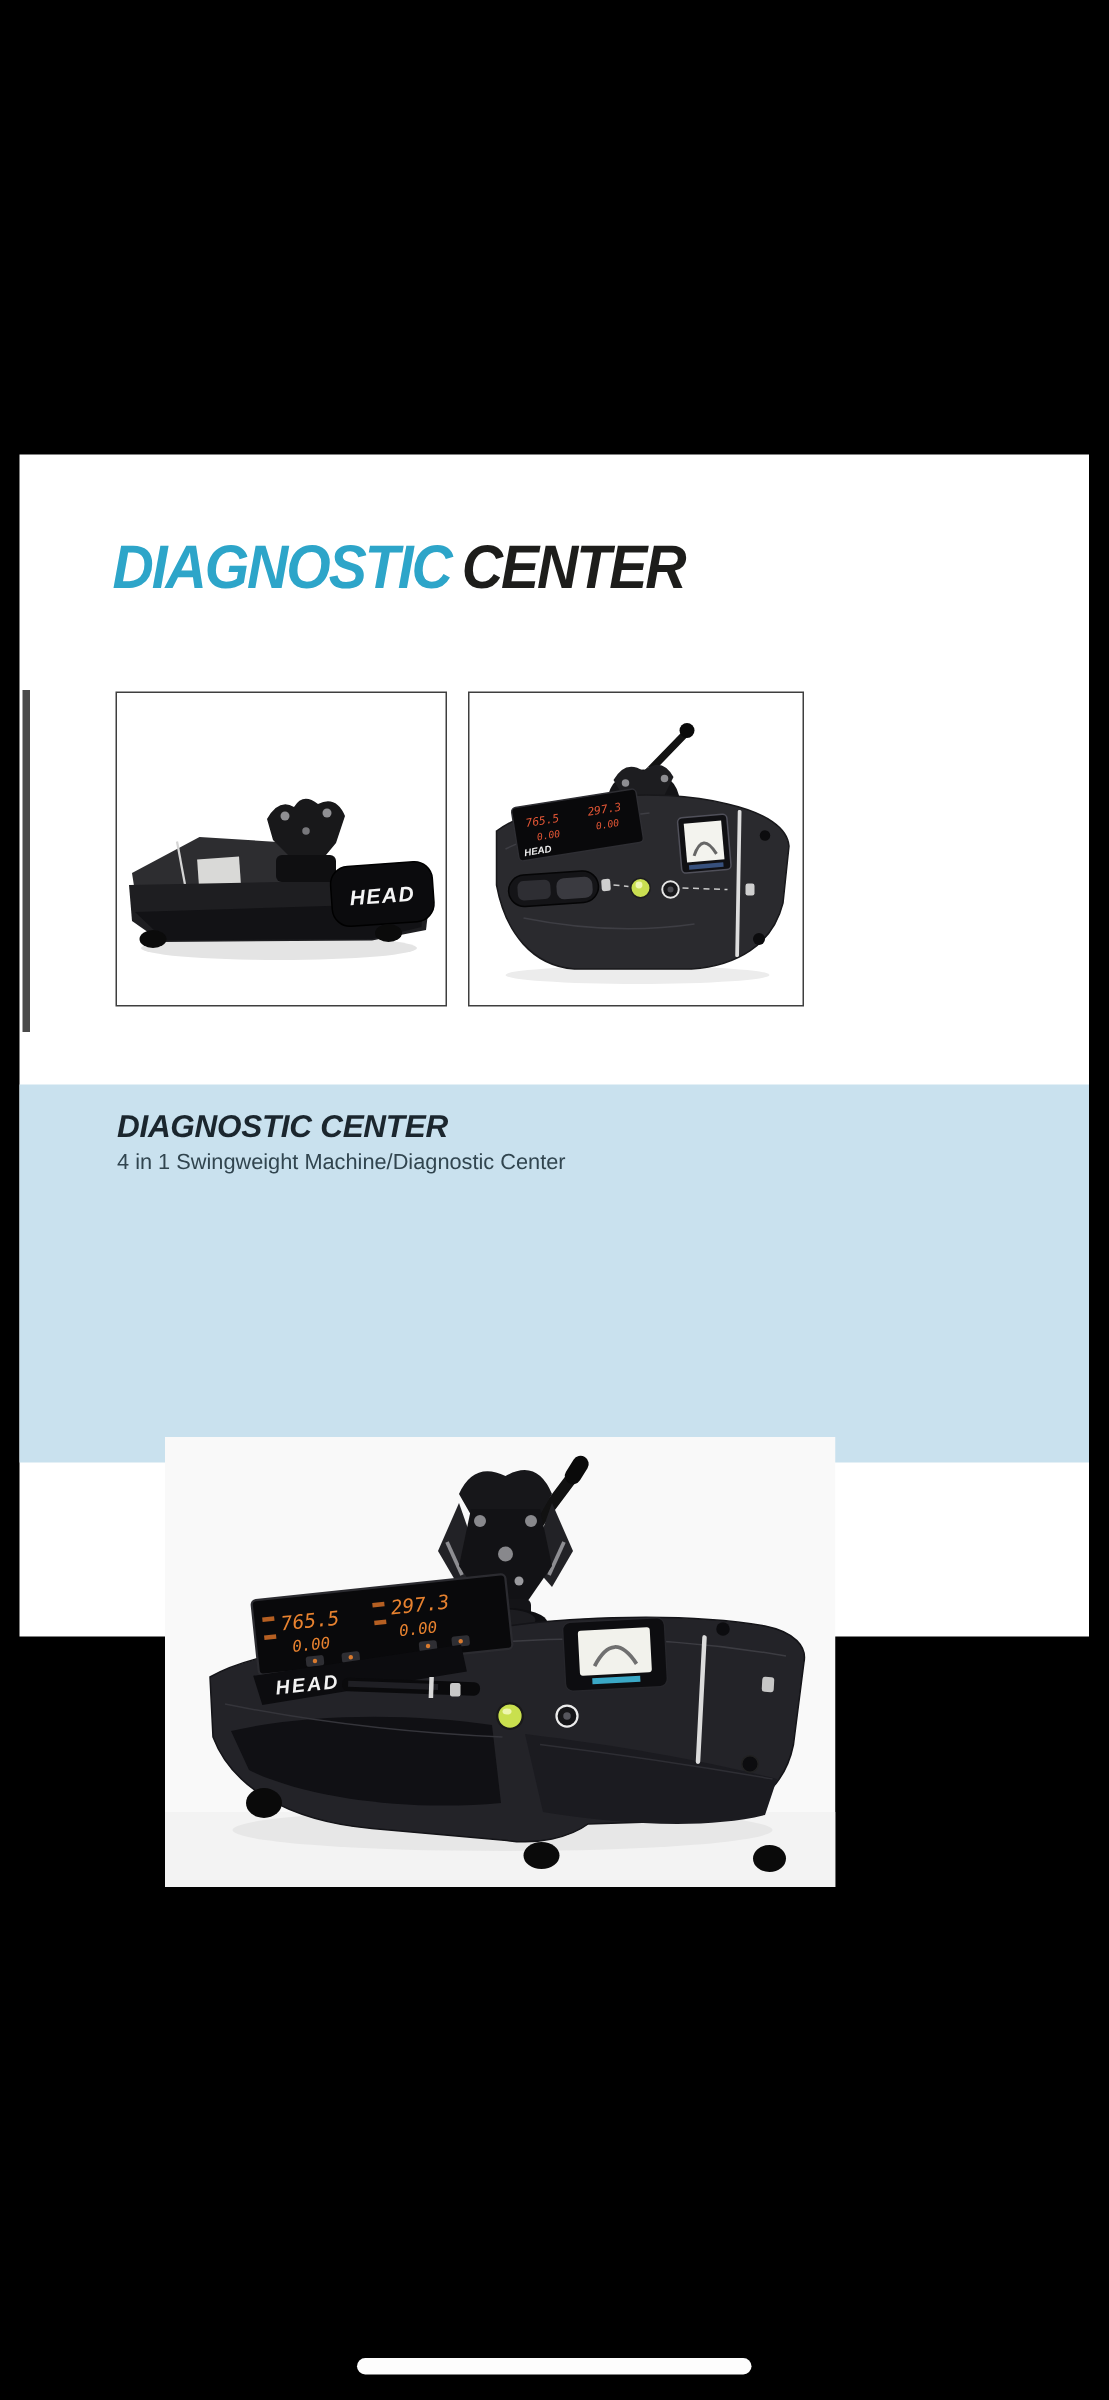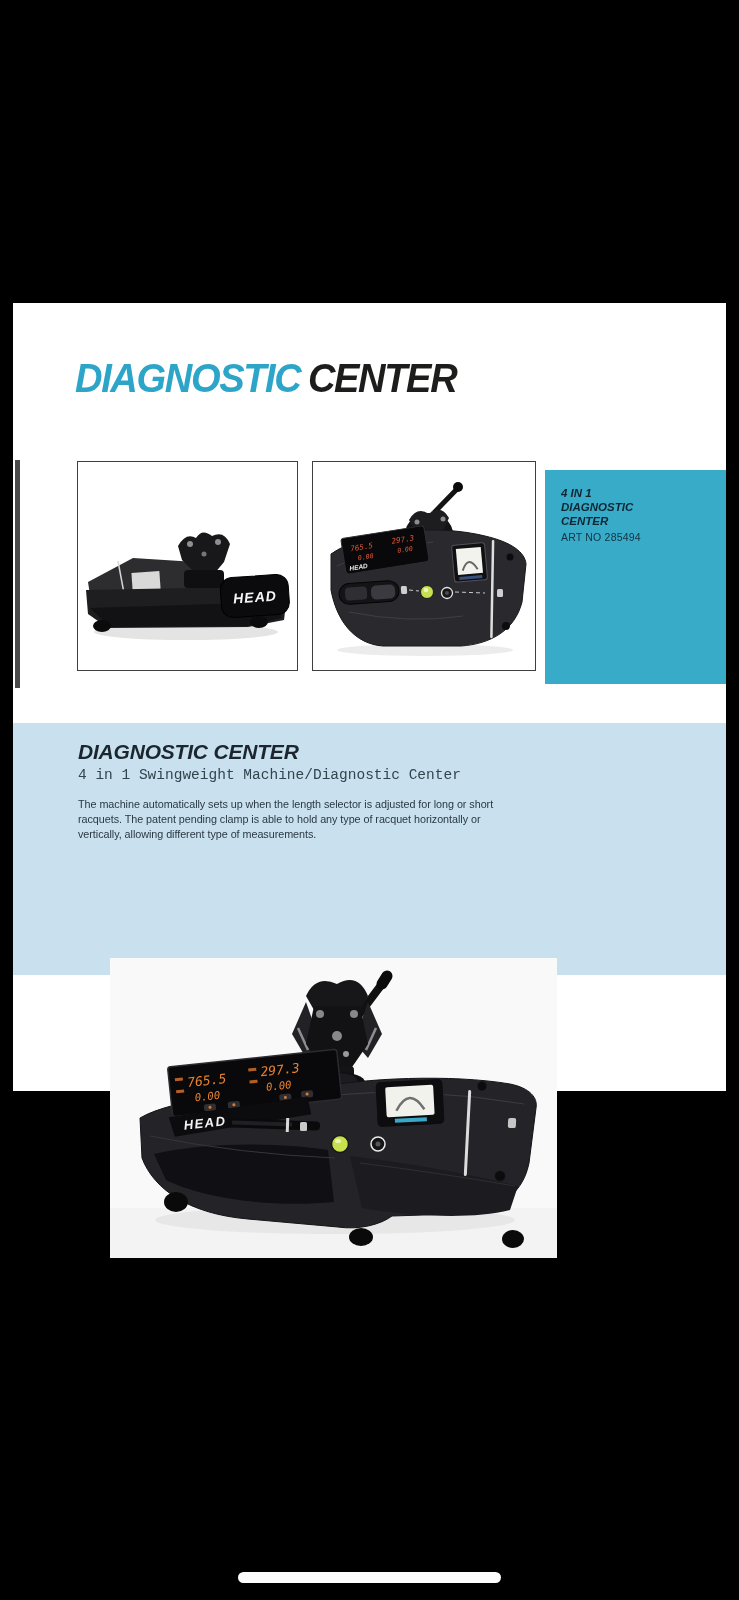--- a/index.html
+++ b/index.html
@@ -15,21 +15,21 @@
   .img-box{position:absolute;top:158px;height:210px;background:#fff;border:1px solid #3f3f3f;box-sizing:border-box;}
   .img-box.left{left:64px;width:221px;}
   .img-box.right{left:299px;width:224px;}
   .teal-box{position:absolute;left:532px;top:167px;width:181px;height:214px;background:#38abc9;
             box-sizing:border-box;padding:16px 12px 0 16px;}
   .teal-name{font-size:11.5px;line-height:14px;font-weight:700;font-style:italic;color:#0e2733;}
   .teal-art{margin-top:3px;font-size:10.5px;color:#143240;letter-spacing:.2px;}
   .info-box{position:absolute;left:0;top:420px;width:713px;height:252px;background:#c9e1ee;
             box-sizing:border-box;padding:17px 60px 0 65px;}
   .info-heading{font-size:21px;font-weight:700;font-style:italic;color:#1b262e;letter-spacing:-.2px;}
-  .info-sub{margin-top:3px;font-size:14.5px;color:#31454f;font-family:Liberation Mono, monospace;}
+  .info-sub{margin-top:3px;font-size:14.5px;color:#31454f;}
   .para{margin-top:14px;font-size:10.8px;line-height:15px;color:#2a3842;letter-spacing:-.05px;
         white-space:pre-line;width:450px;}
   .photo{position:absolute;left:97px;top:655px;width:447px;height:300px;}
   .home-indicator{position:absolute;left:238px;top:1572px;width:263px;height:11px;border-radius:6px;background:#fdfdfd;}
   svg{display:block;}
   .seg{font-family:"DejaVu Sans Mono",monospace;font-style:italic;}
   .brandtxt{font-family:"Liberation Sans",sans-serif;font-weight:bold;font-style:italic;}
 </style>
 </head>
 <body>
@@ -107,33 +107,24 @@
         <circle cx="134" cy="131" r="5.5" fill="#17171a" stroke="#e6e6e6" stroke-width="1.3"></circle>
         <circle cx="134" cy="131" r="2" fill="#4a4a50"></circle>
         <path d="M142 130 L172 131" stroke="#c9c9c9" stroke-dasharray="4 3"></path>
         <rect x="184" y="127" width="6" height="8" rx="1.5" fill="#cfcfcf"></rect>
         <rect x="178" y="78" width="2.5" height="98" rx="1" fill="#dedede" transform="rotate(1 179 127)"></rect>
         <circle cx="197" cy="95" r="3.5" fill="#0c0c0e"></circle>
           <circle cx="193" cy="164" r="4" fill="#0c0c0e"></circle>
       </svg>
     </div>
 
-    <div class="teal-box">
-      <div class="teal-name">4 IN 1</div>
-      <div class="teal-name">DIAGNOSTIC</div>
-      <div class="teal-name">CENTER</div>
-      <div class="teal-art">ART NO 285494</div>
-    </div>
 
     <div class="info-box">
       <div class="info-heading">DIAGNOSTIC CENTER</div>
       <div class="info-sub">4 in 1 Swingweight Machine/Diagnostic Center</div>
-      <div class="para">The machine automatically sets up when the length selector is adjusted for long or short
-racquets. The patent pending clamp is able to hold any type of racquet horizontally or
-vertically, allowing different type of measurements.</div>
     </div>
 
     <div class="photo">
       <svg width="447" height="300" viewBox="0 0 447 300">
         <rect x="0" y="0" width="447" height="300" fill="#f9f9f9"></rect>
         <rect x="0" y="250" width="447" height="50" fill="#f3f3f3"></rect>
         <ellipse cx="225" cy="262" rx="180" ry="14" fill="#e7e7e7"></ellipse>
 
         <path d="M245 62 L272 26" stroke="#111" stroke-width="8" stroke-linecap="round"></path>
         <path d="M272 26 L277 18" stroke="#0a0a0a" stroke-width="11" stroke-linecap="round"></path>

